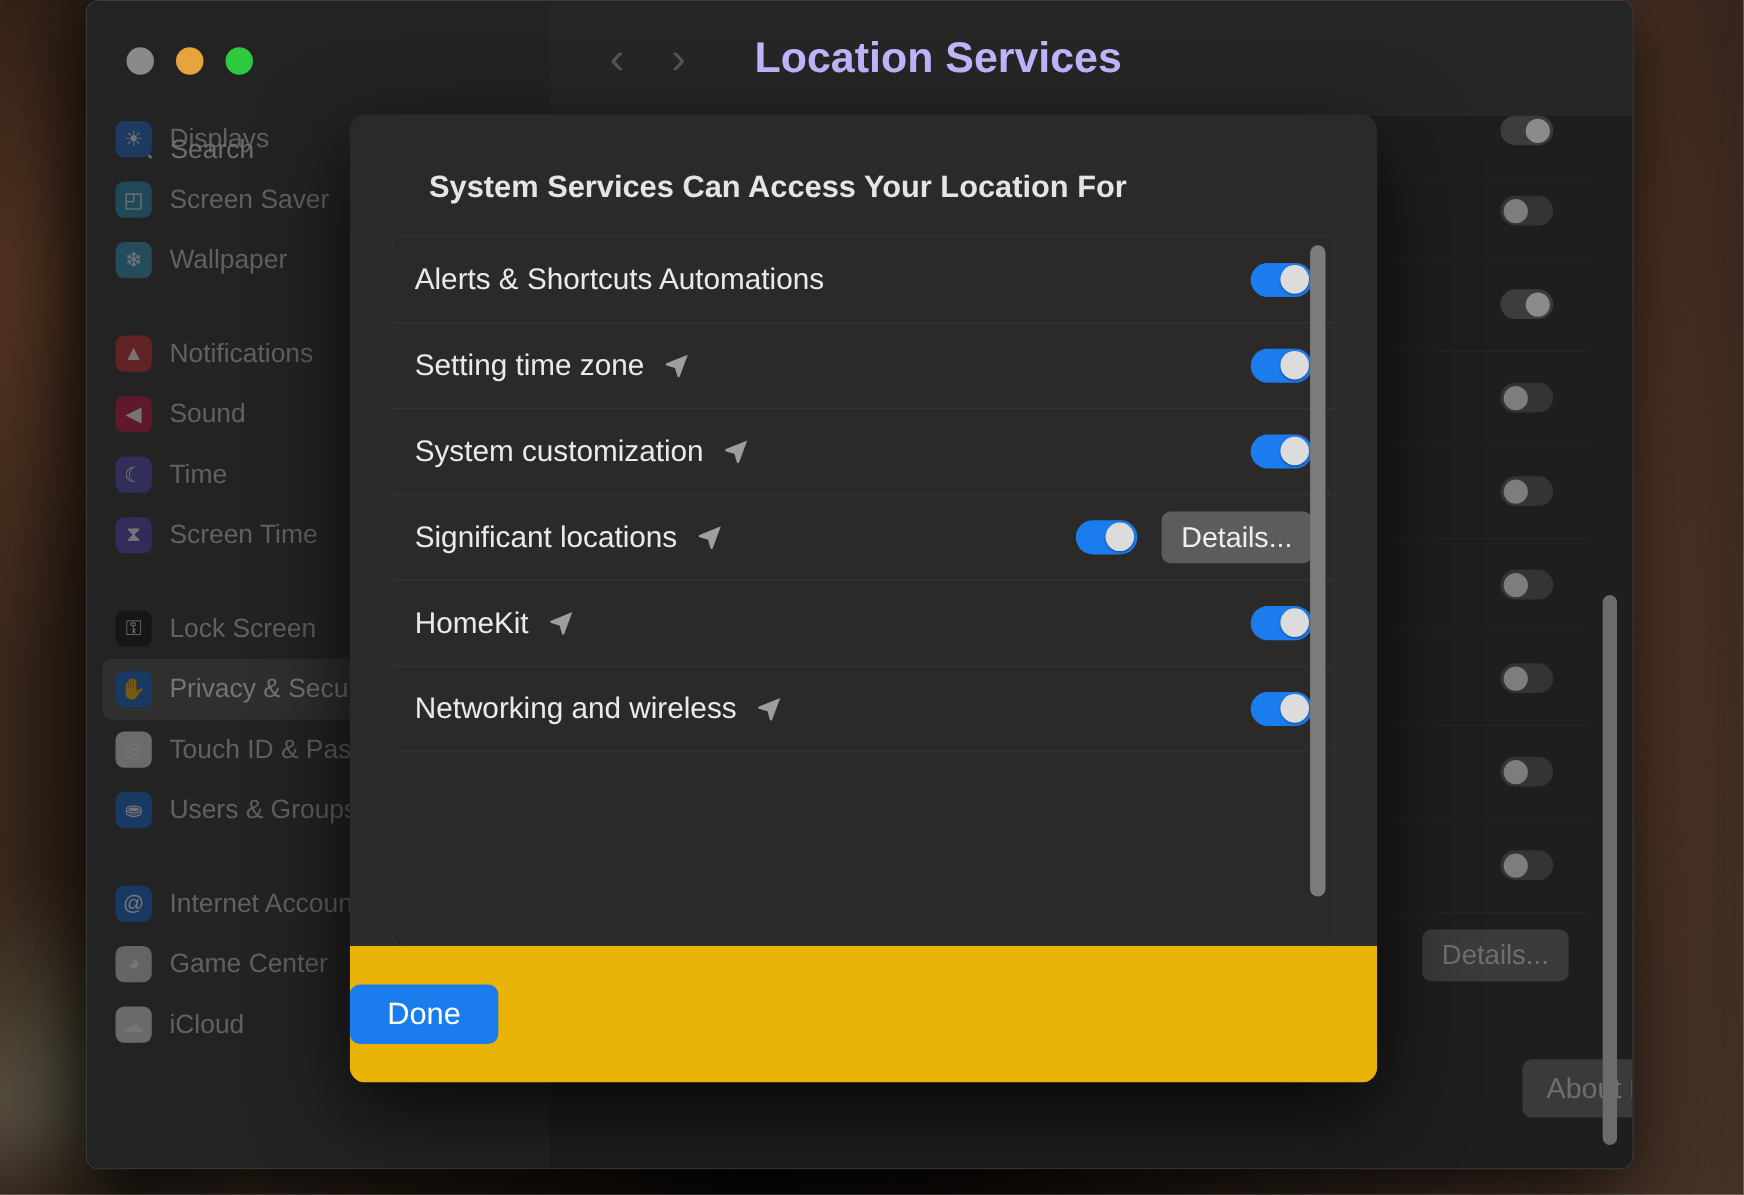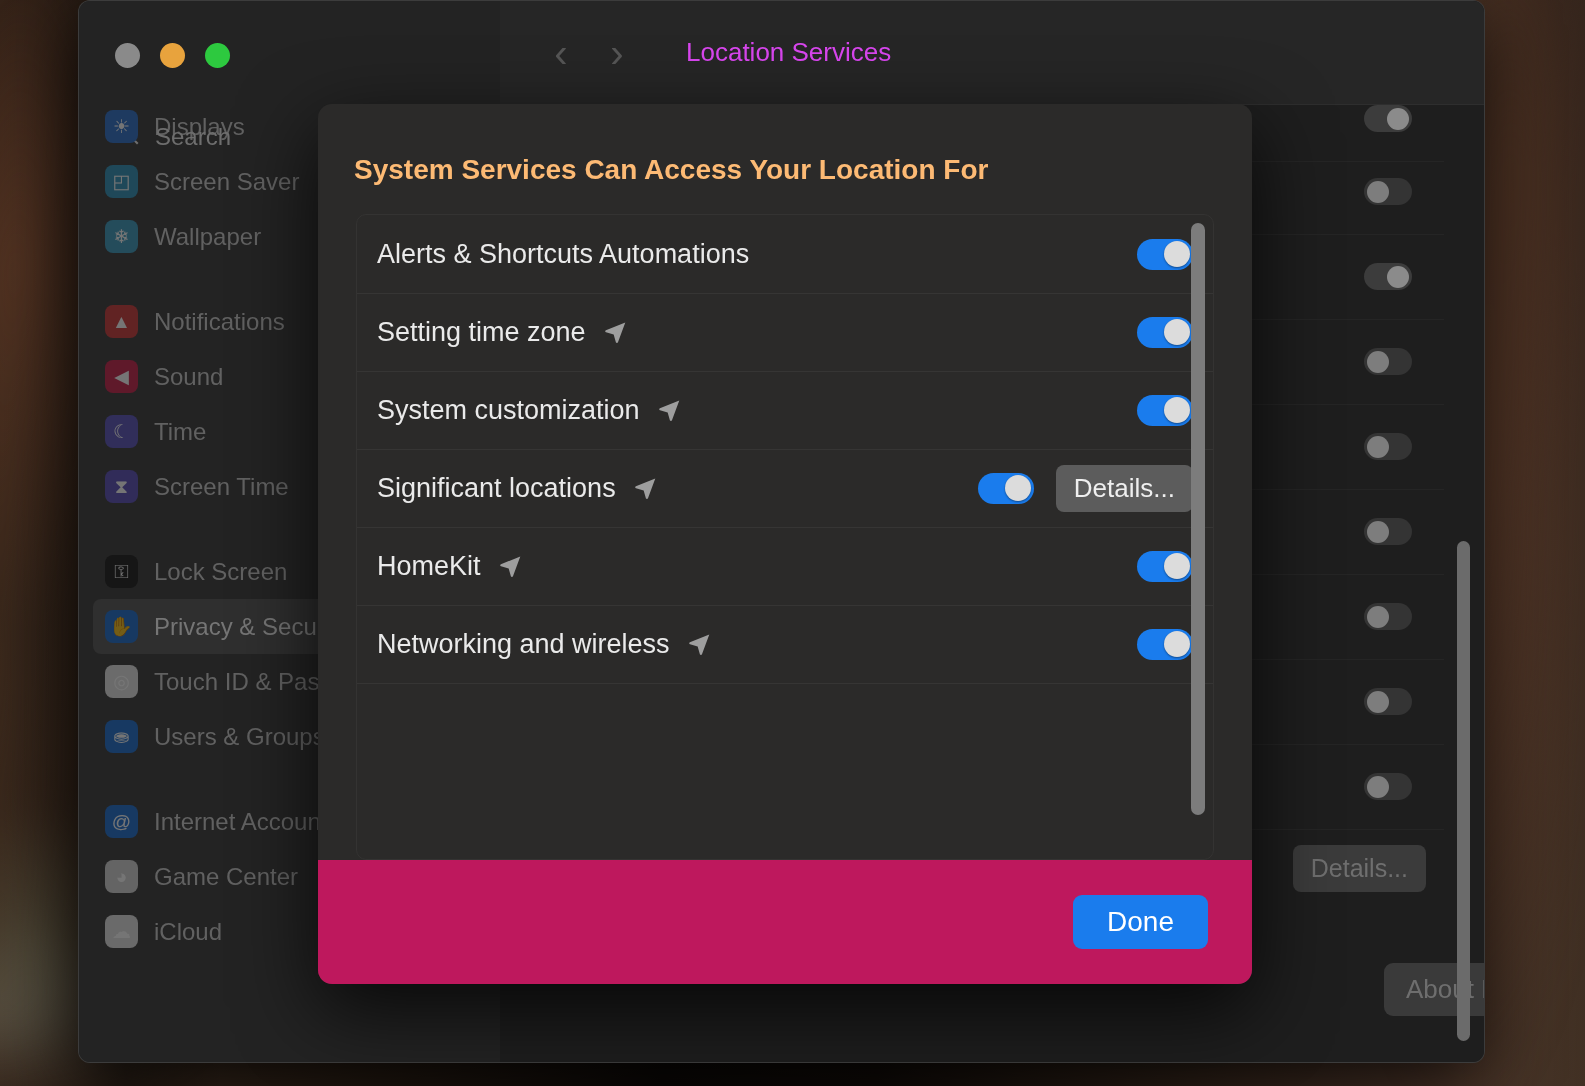--- a/index.html
+++ b/index.html
@@ -127,23 +127,23 @@
     border-bottom: 1px solid rgba(255,255,255,0.04);
   }
   .nav-chevron {
     color: #565656;
     font-size: 40px;
     line-height: 1;
     font-weight: 300;
     width: 26px; text-align: center;
   }
   #window-title {
-    color: #d946ef;
-    font-size: 26px;
-    font-weight: 400;
+    color: #c4b5fd;
+    font-size: 39px;
+    font-weight: 700;
     margin-left: 26px;
   }
 
   #bg-scroll-area {
     position: absolute;
     top: 104px; left: 0; right: 0; bottom: 0;
     overflow: hidden;
   }
   .bg-row {
     position: absolute;
@@ -208,24 +208,24 @@
     width: 934px; height: 880px;
     background: #2b2a29;
     border-radius: 14px;
     box-shadow: 0 26px 80px rgba(0,0,0,0.78);
     overflow: hidden;
     z-index: 20;
     display: flex;
     flex-direction: column;
   }
   #sheet-title {
-    color: #fdba74;
+    color: #e5e5e5;
     font-size: 28px;
     font-weight: 700;
-    padding: 50px 0 28px 36px;
+    padding: 50px 0 28px 72px;
     flex: 0 0 auto;
   }
   #sheet-scroll {
     flex: 1 1 auto;
     position: relative;
     margin: 0 38px 0 38px;
     overflow: hidden;
     border-radius: 10px;
     border: 1px solid rgba(255,255,255,0.045);
   }
@@ -296,22 +296,22 @@
     top: 0; left: 0;
     width: 14px;
     height: 592px;
     border-radius: 7px;
     background: #7c7c7c;
   }
 
   #sheet-footer {
     flex: 0 0 auto;
     height: 124px;
-    background: #be185d;
-    display: flex; align-items: center; justify-content: flex-end;
+    background: #eab308;
+    display: flex; align-items: center; justify-content: flex-start;
     padding-right: 44px;
     position: relative;
     z-index: 30;
   }
   #done-button {
     background: #1a7ced;
     color: #ffffff;
     font-size: 28px;
     border-radius: 9px;
     padding: 11px 34px;

